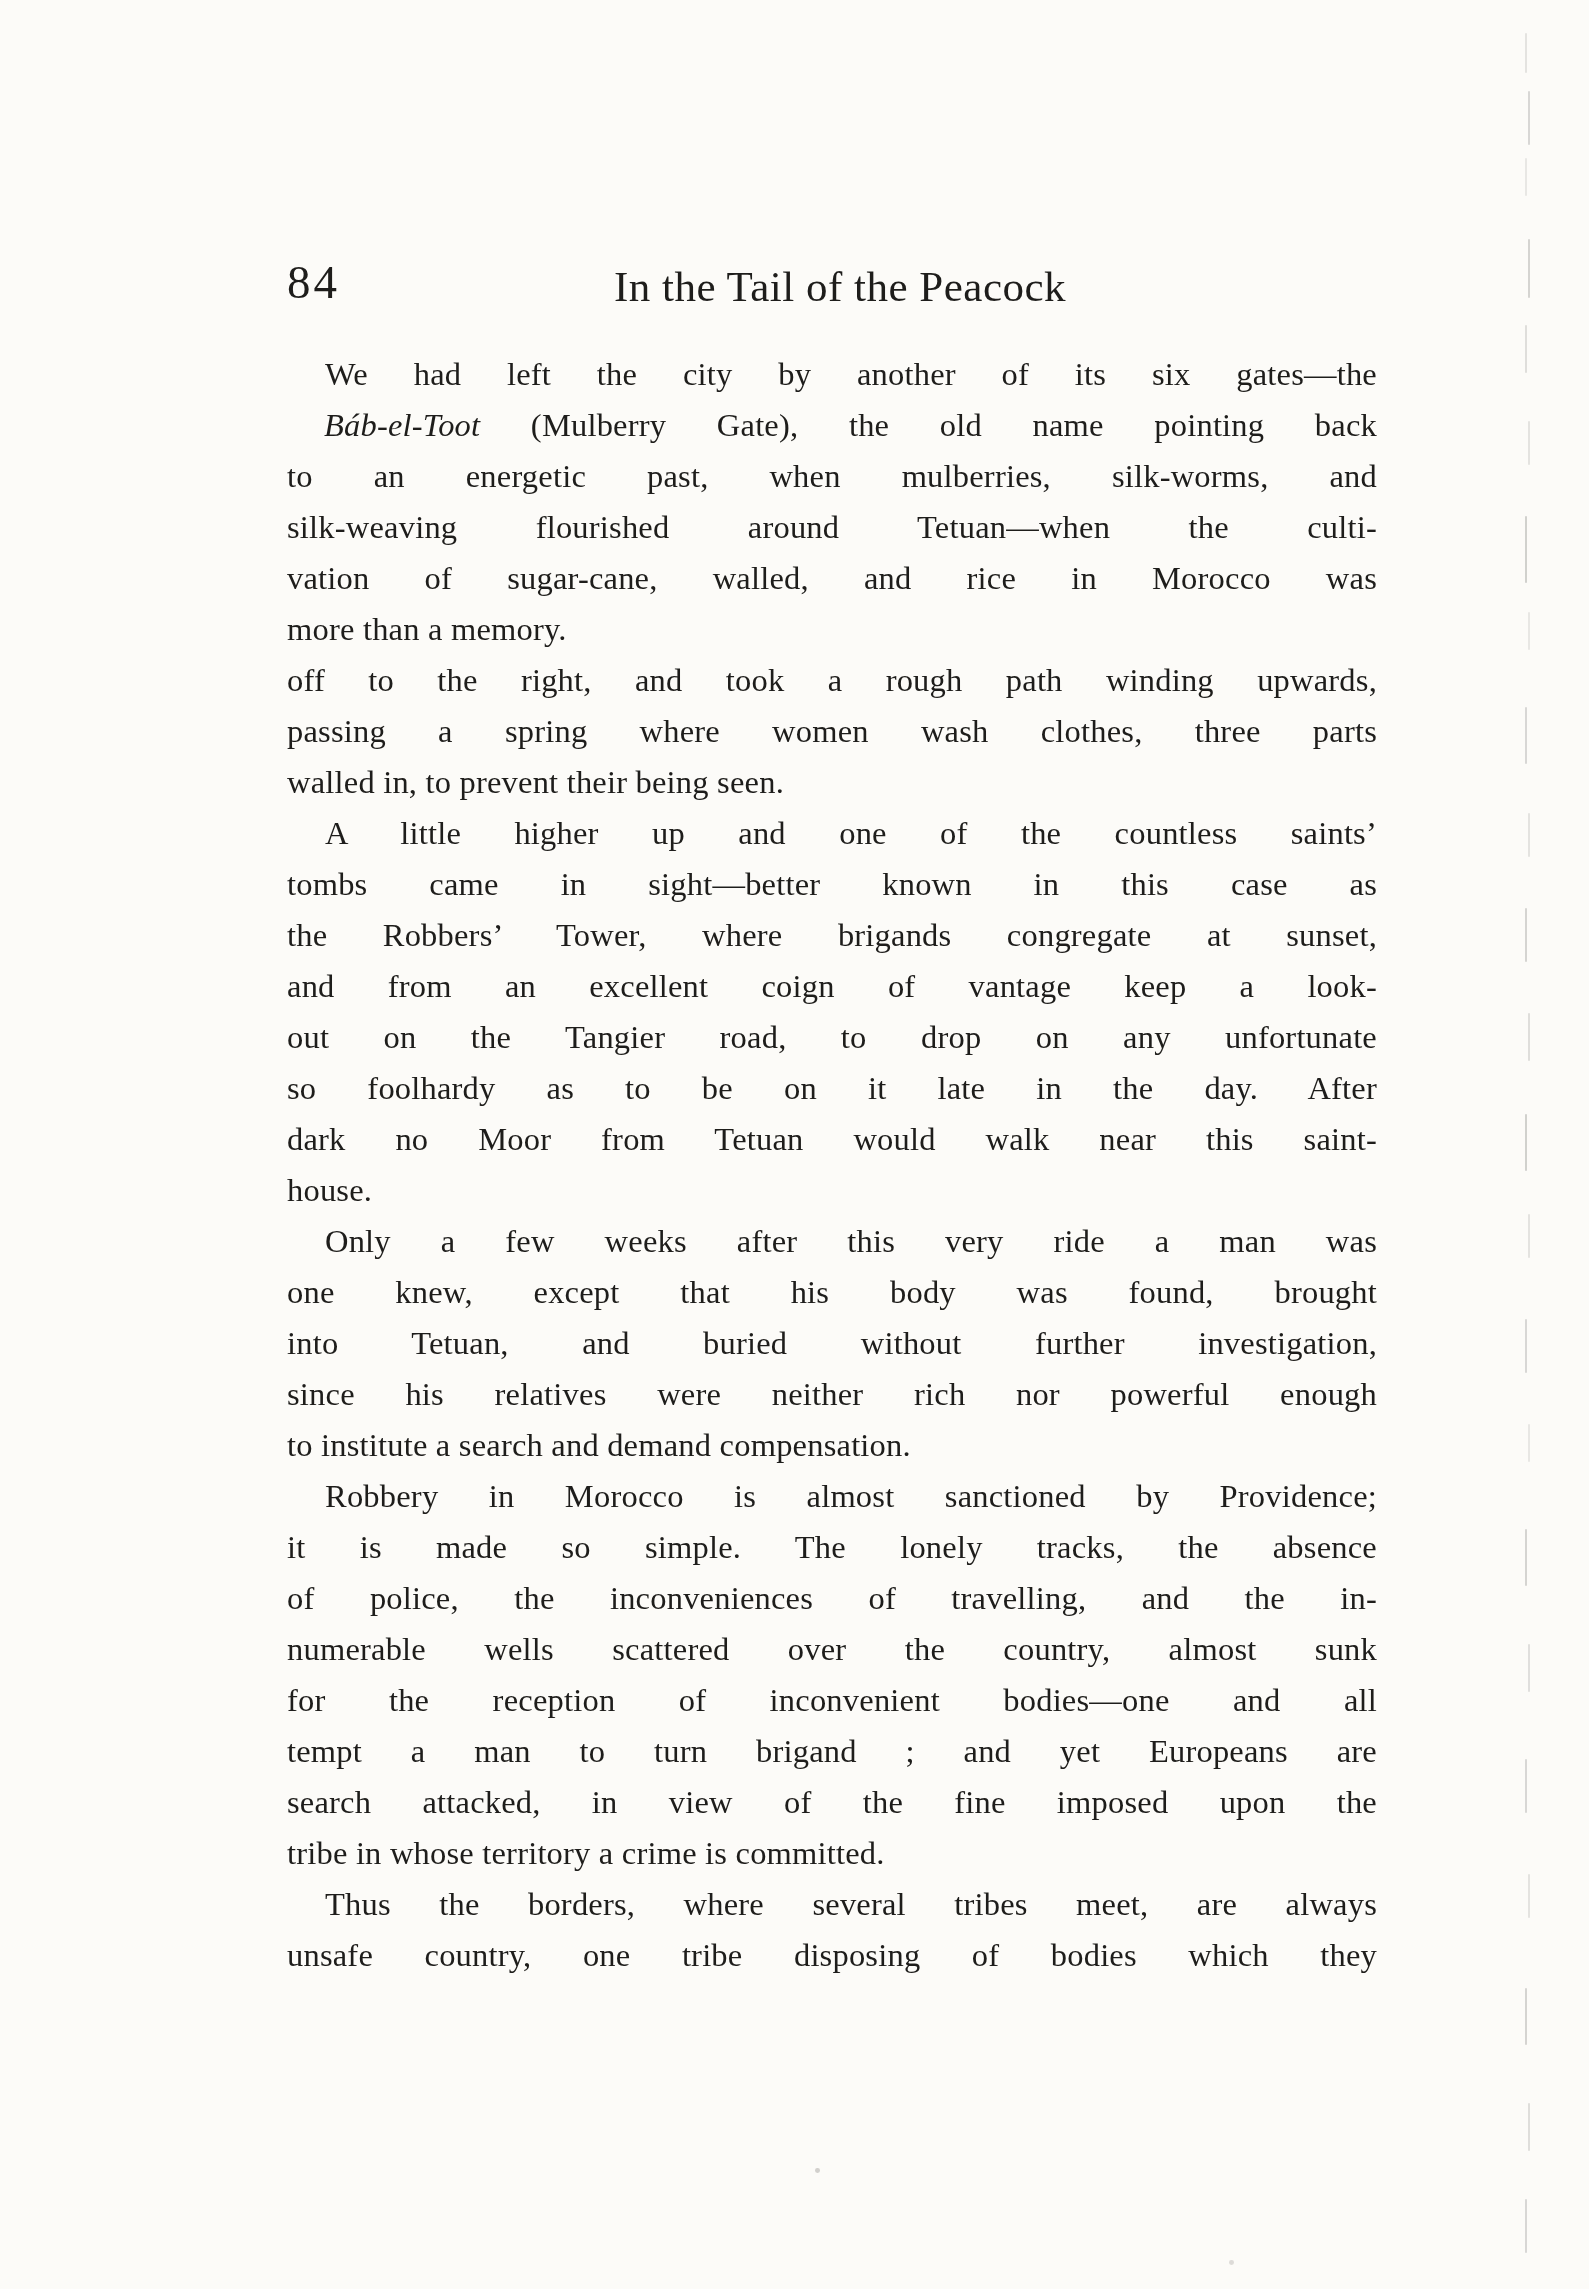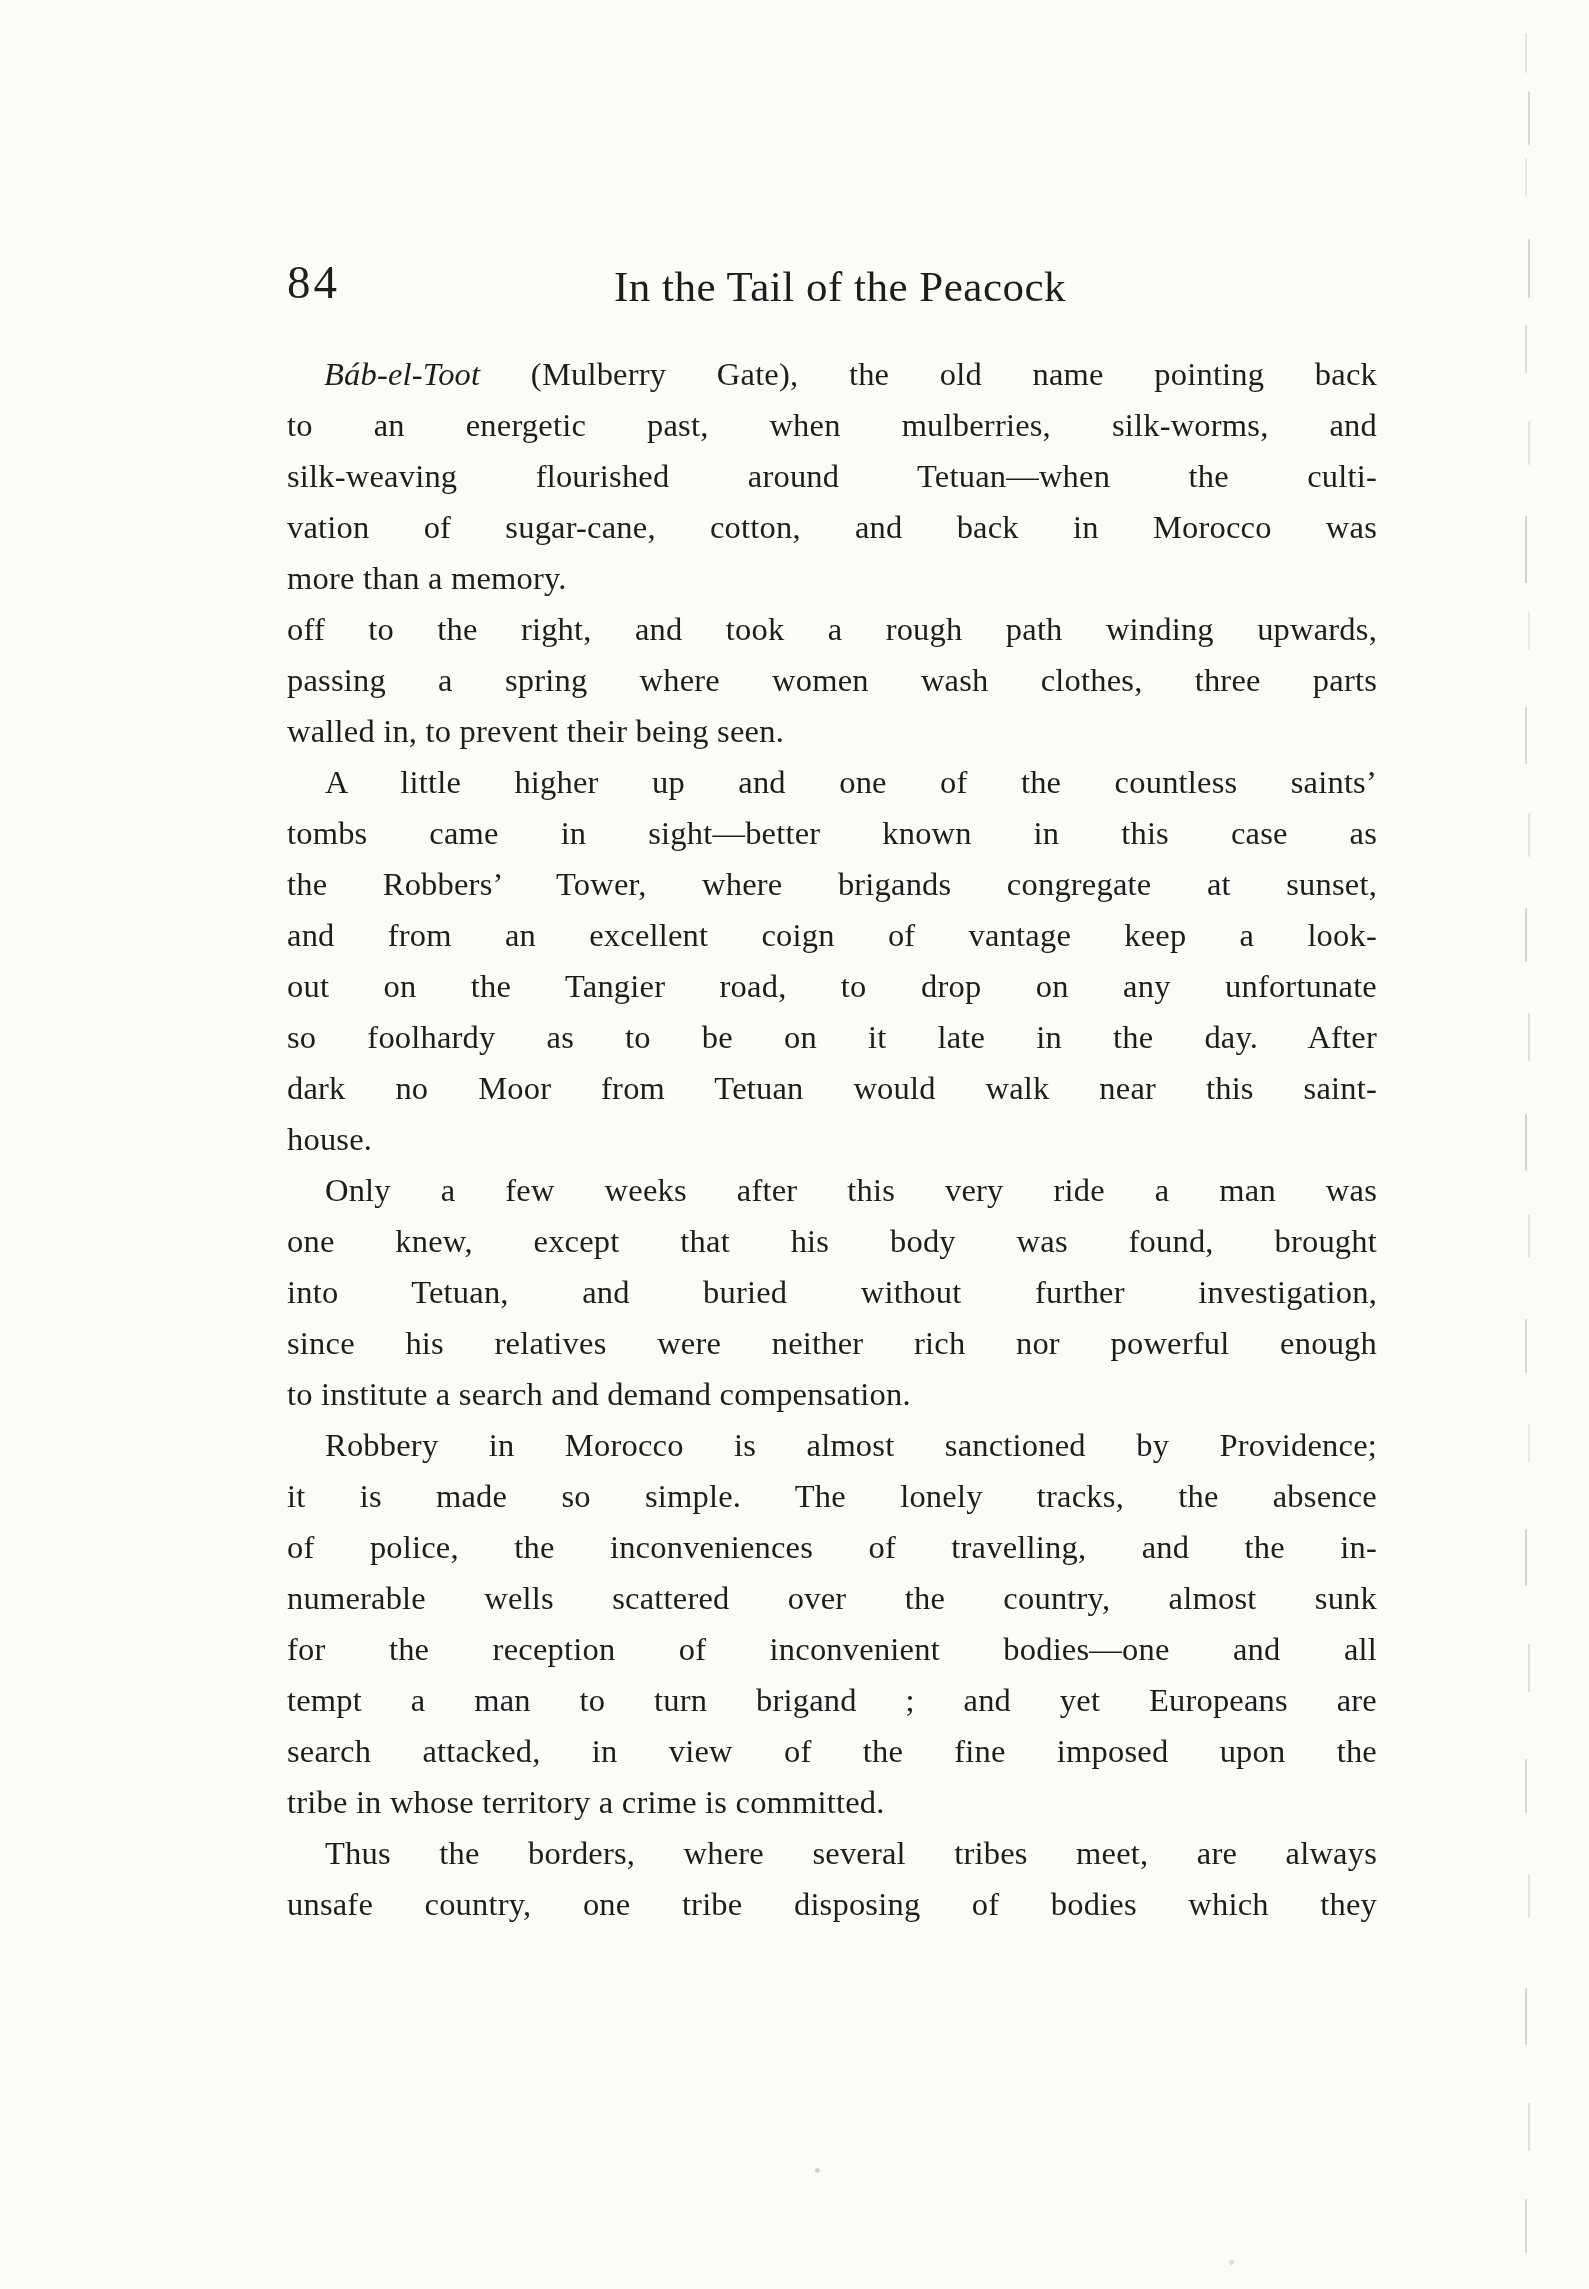--- a/index.html
+++ b/index.html
@@ -70,24 +70,25 @@
 </head>
 <body>
 
 <div class="page">
   <div class="header">
     <span class="pagenum">84</span>
     <span class="title">In the Tail of the Peacock</span>
   </div>
   <div class="textbody" id="text-body">
       <div class="paragraph">
+        <div class="line j indent"><span>We had left the city by another of its six gates—the</span></div>
         <div class="line j"><i>Báb-el-Toot</i><span> (Mulberry Gate), the old name pointing back</span></div>
         <div class="line j"><span>to an energetic past, when mulberries, silk-worms, and</span></div>
         <div class="line j"><span>silk-weaving flourished around Tetuan—when the culti-</span></div>
-        <div class="line j"><span>vation of sugar-cane, cotton, and back in Morocco was</span></div>
+        <div class="line j"><span>vation of sugar-cane, walled, and rice in Morocco was</span></div>
         <div class="line"><span>more than a memory.</span></div>
       </div>
       <div class="paragraph">
         <div class="line j"><span>off to the right, and took a rough path winding upwards,</span></div>
         <div class="line j"><span>passing a spring where women wash clothes, three parts</span></div>
         <div class="line"><span>walled in, to prevent their being seen.</span></div>
       </div>
       <div class="paragraph">
         <div class="line j indent"><span>A little higher up and one of the countless saints’</span></div>
         <div class="line j"><span>tombs came in sight—better known in this case as</span></div>

